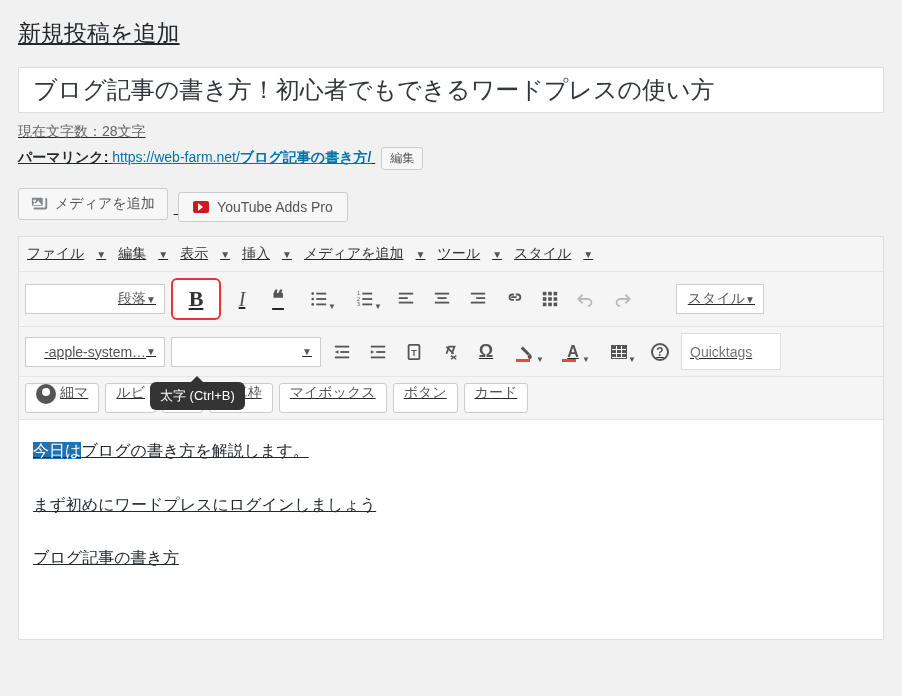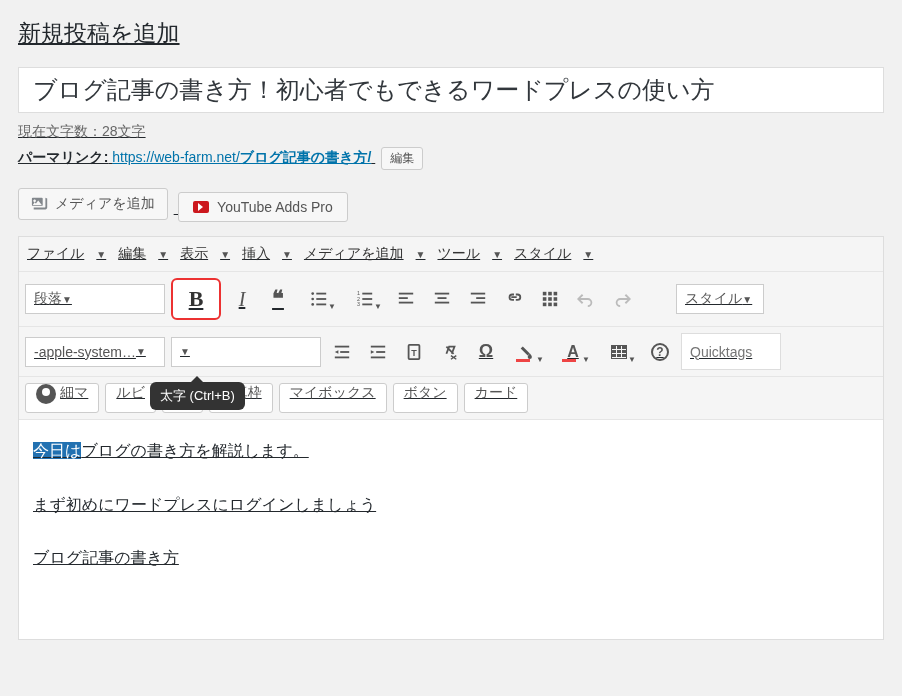--- a/index.html
+++ b/index.html
@@ -18,21 +18,21 @@
 .btn-yt { display: inline-flex; align-items: center; gap: 8px; padding: 6px 14px; border: 1px solid #ccc; background: #f7f7f7; border-radius: 3px; cursor: pointer; font-size: 14px; color: #555; }
 .btn-yt .yt-icon { width: 16px; height: 12px; background: #cc181e; border-radius: 2px; position: relative; }
 .btn-yt .yt-icon::after { content: ""; position: absolute; left: 5px; top: 2px; border-left: 5px solid #fff; border-top: 4px solid transparent; border-bottom: 4px solid transparent; }
 
 .editor-wrap { margin-top: 14px; border: 1px solid #ddd; background: #f5f5f5; border-radius: 0; }
 .menubar { display: flex; gap: 12px; padding: 8px 8px; color: #333; font-size: 14px; }
 .menubar .mitem { cursor: pointer; display: inline-flex; align-items: center; gap: 12px; }
 .menubar .caret { font-size: 10px; color: #555; }
 
 .toolbar-row { display: flex; align-items: center; gap: 6px; padding: 6px 6px; border-top: 1px solid #e5e5e5; flex-wrap: nowrap; }
-.select-btn { display: inline-flex; align-items: center; justify-content: flex-start; border: 1px solid #ccc; background: #fff; height: 30px; padding: 0 8px; font-size: 14px; color: #555; cursor: pointer; min-width: 140px; }
+.select-btn { display: inline-flex; align-items: center; justify-content: flex-end; border: 1px solid #ccc; background: #fff; height: 30px; padding: 0 8px; font-size: 14px; color: #555; cursor: pointer; min-width: 140px; }
 .select-btn.font { min-width: 140px; }
 .select-btn.size { min-width: 150px; }
 .select-btn.style { min-width: 88px; margin-left: 33px; }
 .select-btn .caret { font-size: 10px; color: #555; }
 
 .tool { display: inline-flex; align-items: center; justify-content: center; width: 30px; height: 30px; border: 1px solid transparent; background: transparent; cursor: pointer; color: #555; font-size: 18px; position: relative; }
 .tool svg { width: 18px; height: 18px; fill: #555; }
 .tool.wide { width: 40px; }
 .tool.caret-tool::after { content: "▼"; font-size: 8px; color: #555; position: absolute; right: 2px; bottom: 2px; }
 .tool.disabled { color: #bbb; }

